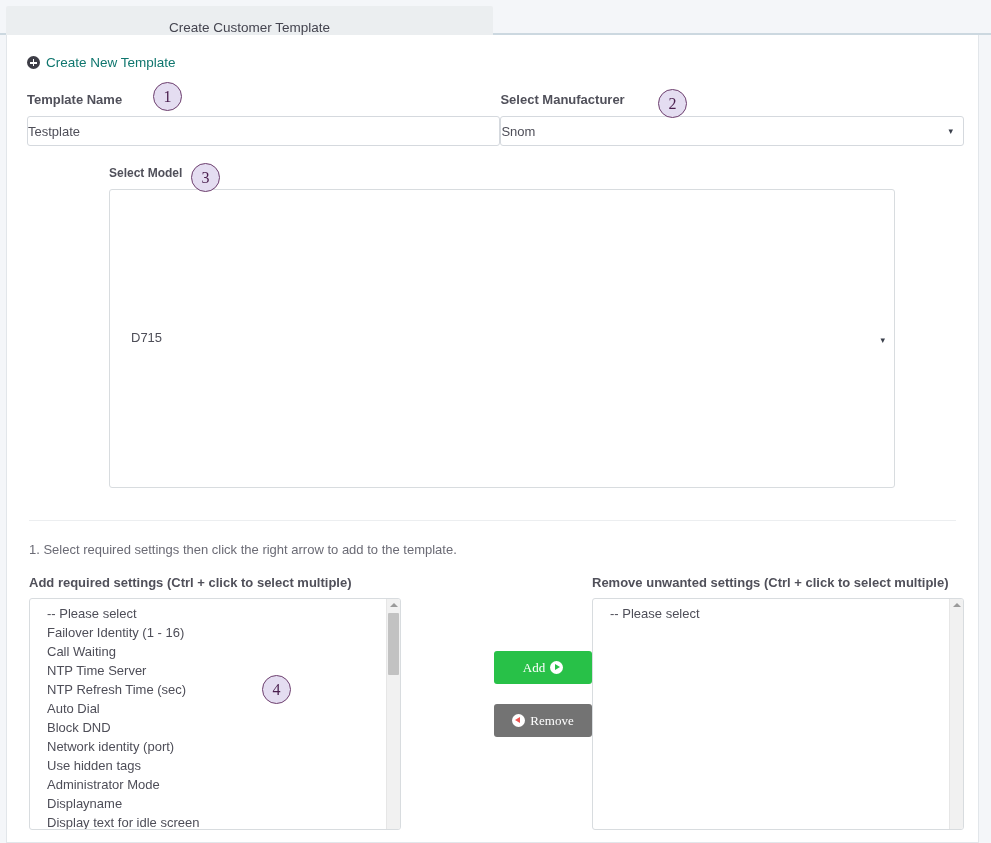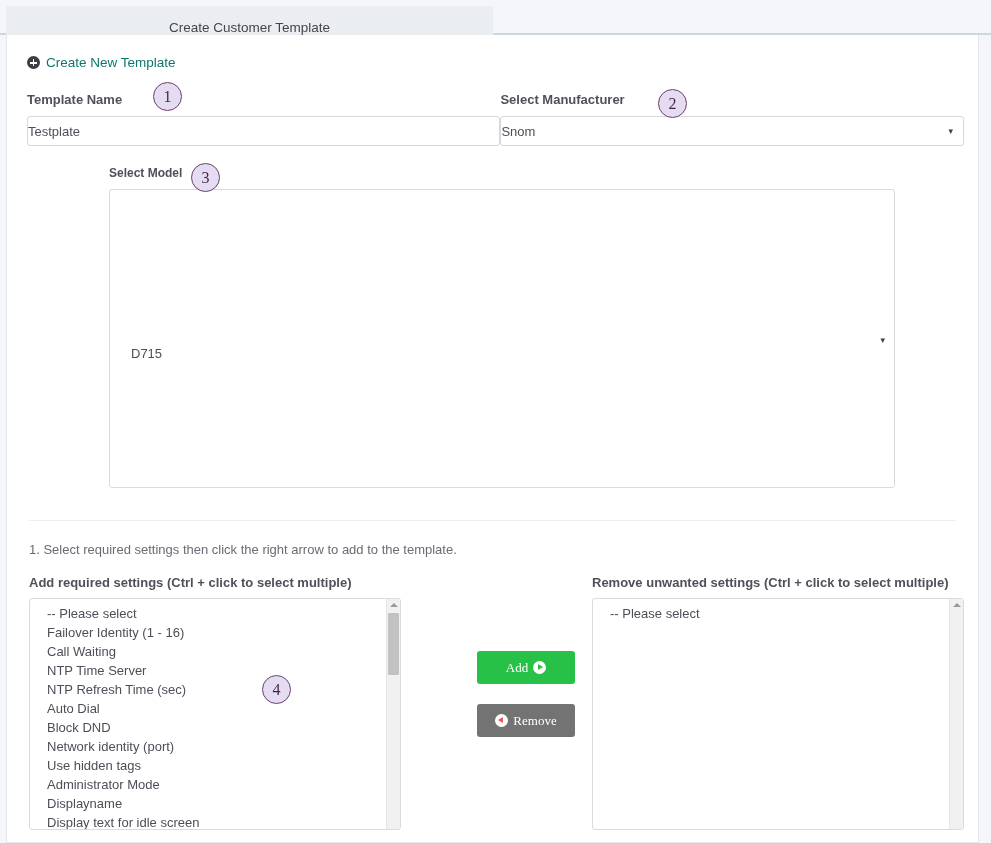--- a/index.html
+++ b/index.html
@@ -176,21 +176,21 @@
     height: 299px;
     border: 1px solid #d8dcdf;
     border-radius: 3px;
     background: #fff;
     box-sizing: border-box;
     position: relative;
   }
   .model-option {
     position: absolute;
     left: 21px;
-    top: 156px;
+    top: 140px;
     font-size: 13px;
     color: #4e4e58;
     text-align: center;
   }
   .model-caret {
     position: absolute;
     right: 9px;
     top: 146px;
     font-size: 9px;
     color: #3a3f4b;
@@ -208,21 +208,20 @@
     font-size: 13px;
     color: #6b6b75;
   }
 
   
   .duallist {
     position: relative;
     margin-top: 18px;
     display: flex;
     align-items: flex-start;
-    gap: 17px;
   }
   .list-col-left { width: 576px; padding-left: 8px; box-sizing: border-box; }
   .list-col-mid  { width: 98px;  box-sizing: border-box; padding-top: 76px; }
   .list-col-right{ width: 383px; box-sizing: border-box; }
   .list-label {
     font-size: 13px;
     font-weight: bold;
     color: #50505a;
     display: block;
     margin-bottom: 8px;

